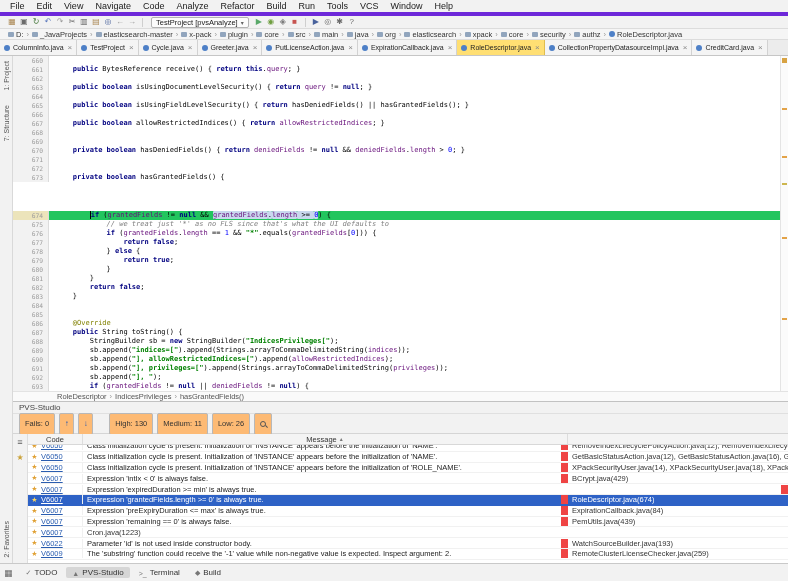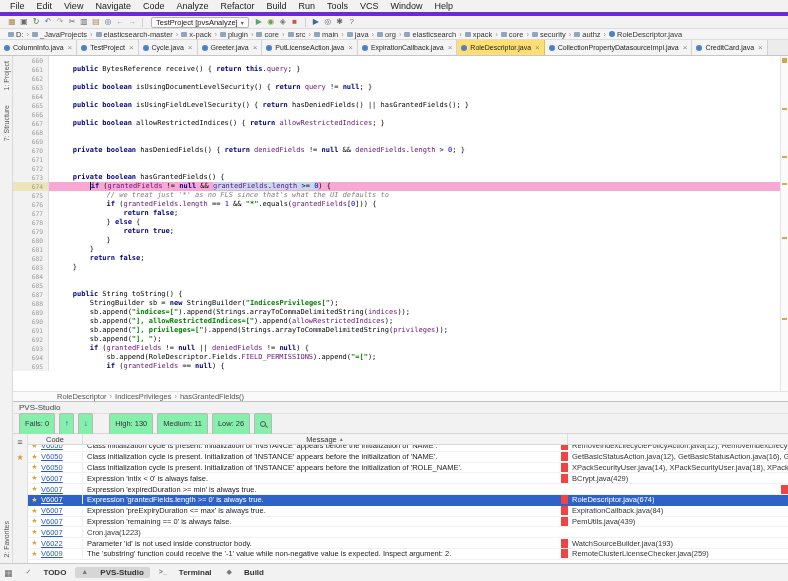--- a/index.html
+++ b/index.html
@@ -39,21 +39,21 @@
   .vlabel { writing-mode:vertical-rl; transform:rotate(180deg); font-size:7px; color:#555; cursor:default; }
 
   .right-col { flex:1; display:flex; flex-direction:column; min-width:0; }
 
   
   .editor-wrap { flex:1; display:flex; background:#fff; overflow:hidden; min-height:0; }
   .editor-lines { flex:1; overflow:hidden; font-family:"DejaVu Sans Mono",monospace; }
   .crow { display:flex; height:9px; line-height:9px; }
   .crow .ln { flex:0 0 36px; width:36px; text-align:right; padding-right:5px; color:#9b9b9b; background:#f2f2f2; border-right:1px solid #dcdcdc; font-size:6.3px; }
   .crow .lc { white-space:pre; padding-left:7px; font-size:7px; color:#000; }
-  .crow.cur { background:#f9a8d4; }
+  .crow.cur { background:#22c55e;margin-top:29px; }
   .crow.cur .ln { background:#ece4bb; }
   .t-k { color:#000080; font-weight:bold; }
   .t-f { color:#660e7a; }
   .t-s { color:#008000; font-weight:bold; }
   .t-c { color:#808080; font-style:italic; }
   .t-a { color:#808000; }
   .t-d { color:#0000ff; }
   .t-p { color:#000; }
   .t-w { background:#c9d8ee; border-radius:1px; }
   .t-caret { display:inline-block; width:0; border-left:1px solid #000; height:8px; vertical-align:middle; }
@@ -63,21 +63,21 @@
   .stripe-sq { position:absolute; left:1px; top:2px; width:5px; height:5px; background:#d8a343; }
 
   
   .ebc { height:10px; flex:0 0 10px; background:#fafafa; border-top:1px solid #e3e3e3; display:flex; align-items:center; padding-left:44px; font-size:7.5px; color:#555; gap:3px; }
   .ebc-sep { color:#999; }
 
   
   .pvs { height:162px; flex:0 0 162px; display:flex; flex-direction:column; border-top:1px solid #c2c2c2; background:#f2f2f2; }
   .pvs-title { height:11px; flex:0 0 11px; display:flex; align-items:center; padding-left:6px; font-size:8px; color:#444; }
   .pvs-toolbar { height:21px; flex:0 0 21px; display:flex; align-items:center; gap:4px; padding-left:6px; border-top:1px solid #e0e0e0; border-bottom:1px solid #d5d5d5; background:#f2f2f2; }
-  .pvs-btn { border:1px solid #b8b8b8; background:#86efac; border-radius:2px; font-size:7.5px; padding:0 5px; height:22px; display:flex; align-items:center; color:#333; }
+  .pvs-btn { border:1px solid #b8b8b8; background:#fdba74; border-radius:2px; font-size:7.5px; padding:0 5px; height:22px; display:flex; align-items:center; color:#333; }
   .pvs-btn.arrow { width:15px; justify-content:center; color:#2a5ab0; font-size:8px; font-weight:bold; padding:0; }
   .pvs-gap { width:8px; }
   .mag { width:6px; height:6px; border:1px solid #555; border-radius:50%; position:relative; display:inline-block; }
   .mag::after { content:""; position:absolute; width:3px; height:1px; background:#555; transform:rotate(45deg); right:-3px; bottom:-1px; }
 
   .pvs-content { flex:1; display:flex; min-height:0; }
   .pvs-side { width:15px; flex:0 0 15px; background:#f2f2f2; border-right:1px solid #ddd; display:flex; flex-direction:column; align-items:center; padding-top:4px; gap:7px; }
   .pvs-side .ham { font-size:9px; color:#5a5a5a; line-height:9px; }
   .pvs-side .fav { font-size:8px; color:#caa23a; line-height:8px; }
 
@@ -96,21 +96,21 @@
   .pcell.msg { flex:1; padding-left:4px; border-right:7px solid #ef4444; }
   .pcell.loc { flex:0 0 220px; padding-left:4px; color:#333; }
   .prow.sel { background:#2e62c6; color:#fff; border-bottom-color:#2e62c6; }
   .prow.sel .code-link { color:#fff; }
   .prow.sel .pcell.loc { color:#fff; }
   .prow.sel .pcell.star { color:#ffd75e; }
 
   
   .statusbar { height:18px; flex:0 0 18px; background:#f2f2f2; border-top:1px solid #c9c9c9; display:flex; align-items:center; padding:0 4px; gap:3px; font-size:8px; color:#333; }
   .sb-corner { color:#6a6a6a; font-size:9px; margin-right:4px; }
-  .sb-item { display:flex; align-items:flex-start; gap:12px; padding:1px 6px; border-radius:2px;font-weight:bold; }
+  .sb-item { display:flex; align-items:flex-end; gap:3px; padding:1px 6px; border-radius:2px; }
   .sb-item.active { background:#d6d6d6; }
   .sb-ic { font-size:7px; color:#777; }
 </style>
 </head>
 <body>
 
 <div class="app">
 
   <div class="menubar">
       <div class="menu-item">File</div>
@@ -404,20 +404,24 @@
             </div>
             <div class="crow">
               <span class="ln">684</span>
               <span class="lc"></span>
             </div>
             <div class="crow">
               <span class="ln">685</span>
               <span class="lc"></span>
             </div>
             <div class="crow">
+              <span class="ln">686</span>
+              <span class="lc"><span class="t-p">    </span><span class="t-a">@Override</span></span>
+            </div>
+            <div class="crow">
               <span class="ln">687</span>
               <span class="lc"><span class="t-p">    </span><span class="t-k">public</span><span class="t-p"> String toString() {</span></span>
             </div>
             <div class="crow">
               <span class="ln">688</span>
               <span class="lc"><span class="t-p">        StringBuilder sb = </span><span class="t-k">new</span><span class="t-p"> StringBuilder(</span><span class="t-s">"IndicesPrivileges["</span><span class="t-p">);</span></span>
             </div>
             <div class="crow">
               <span class="ln">689</span>
               <span class="lc"><span class="t-p">        sb.append(</span><span class="t-s">"indices=["</span><span class="t-p">).append(Strings.arrayToCommaDelimitedString(</span><span class="t-f">indices</span><span class="t-p">));</span></span>

